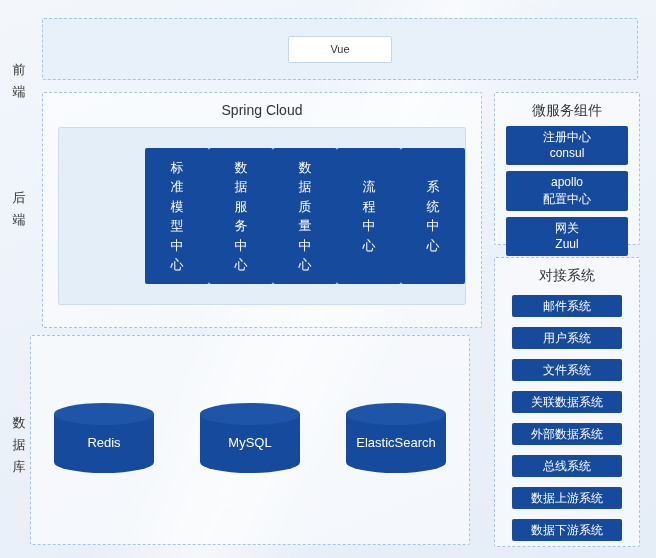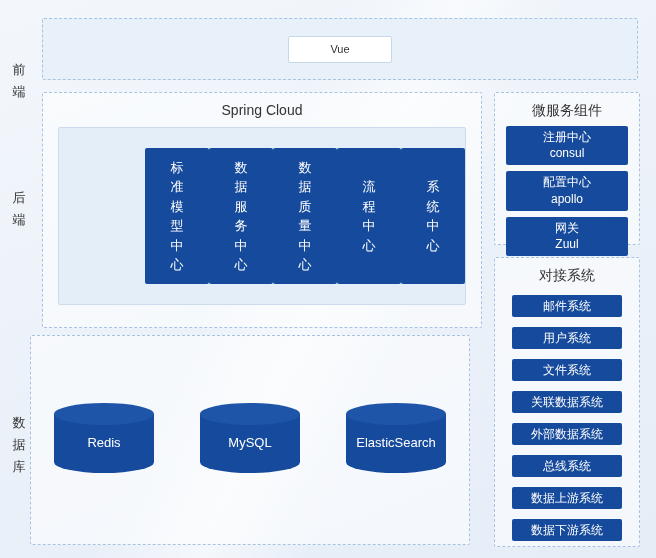--- a/index.html
+++ b/index.html
@@ -197,22 +197,22 @@
     </div>
   </div>
 
   <div class="panel micro-panel">
     <div class="panel-title">微服务组件</div>
     <div class="micro-item">
       <div>注册中心</div>
       <div>consul</div>
     </div>
     <div class="micro-item">
+      <div>apollo</div>
       <div>配置中心</div>
-      <div>apollo</div>
     </div>
     <div class="micro-item">
       <div>网关</div>
       <div>Zuul</div>
     </div>
   </div>
 
   <div class="panel integration-panel">
     <div class="panel-title">对接系统</div>
     <div class="integration-item">邮件系统</div>

